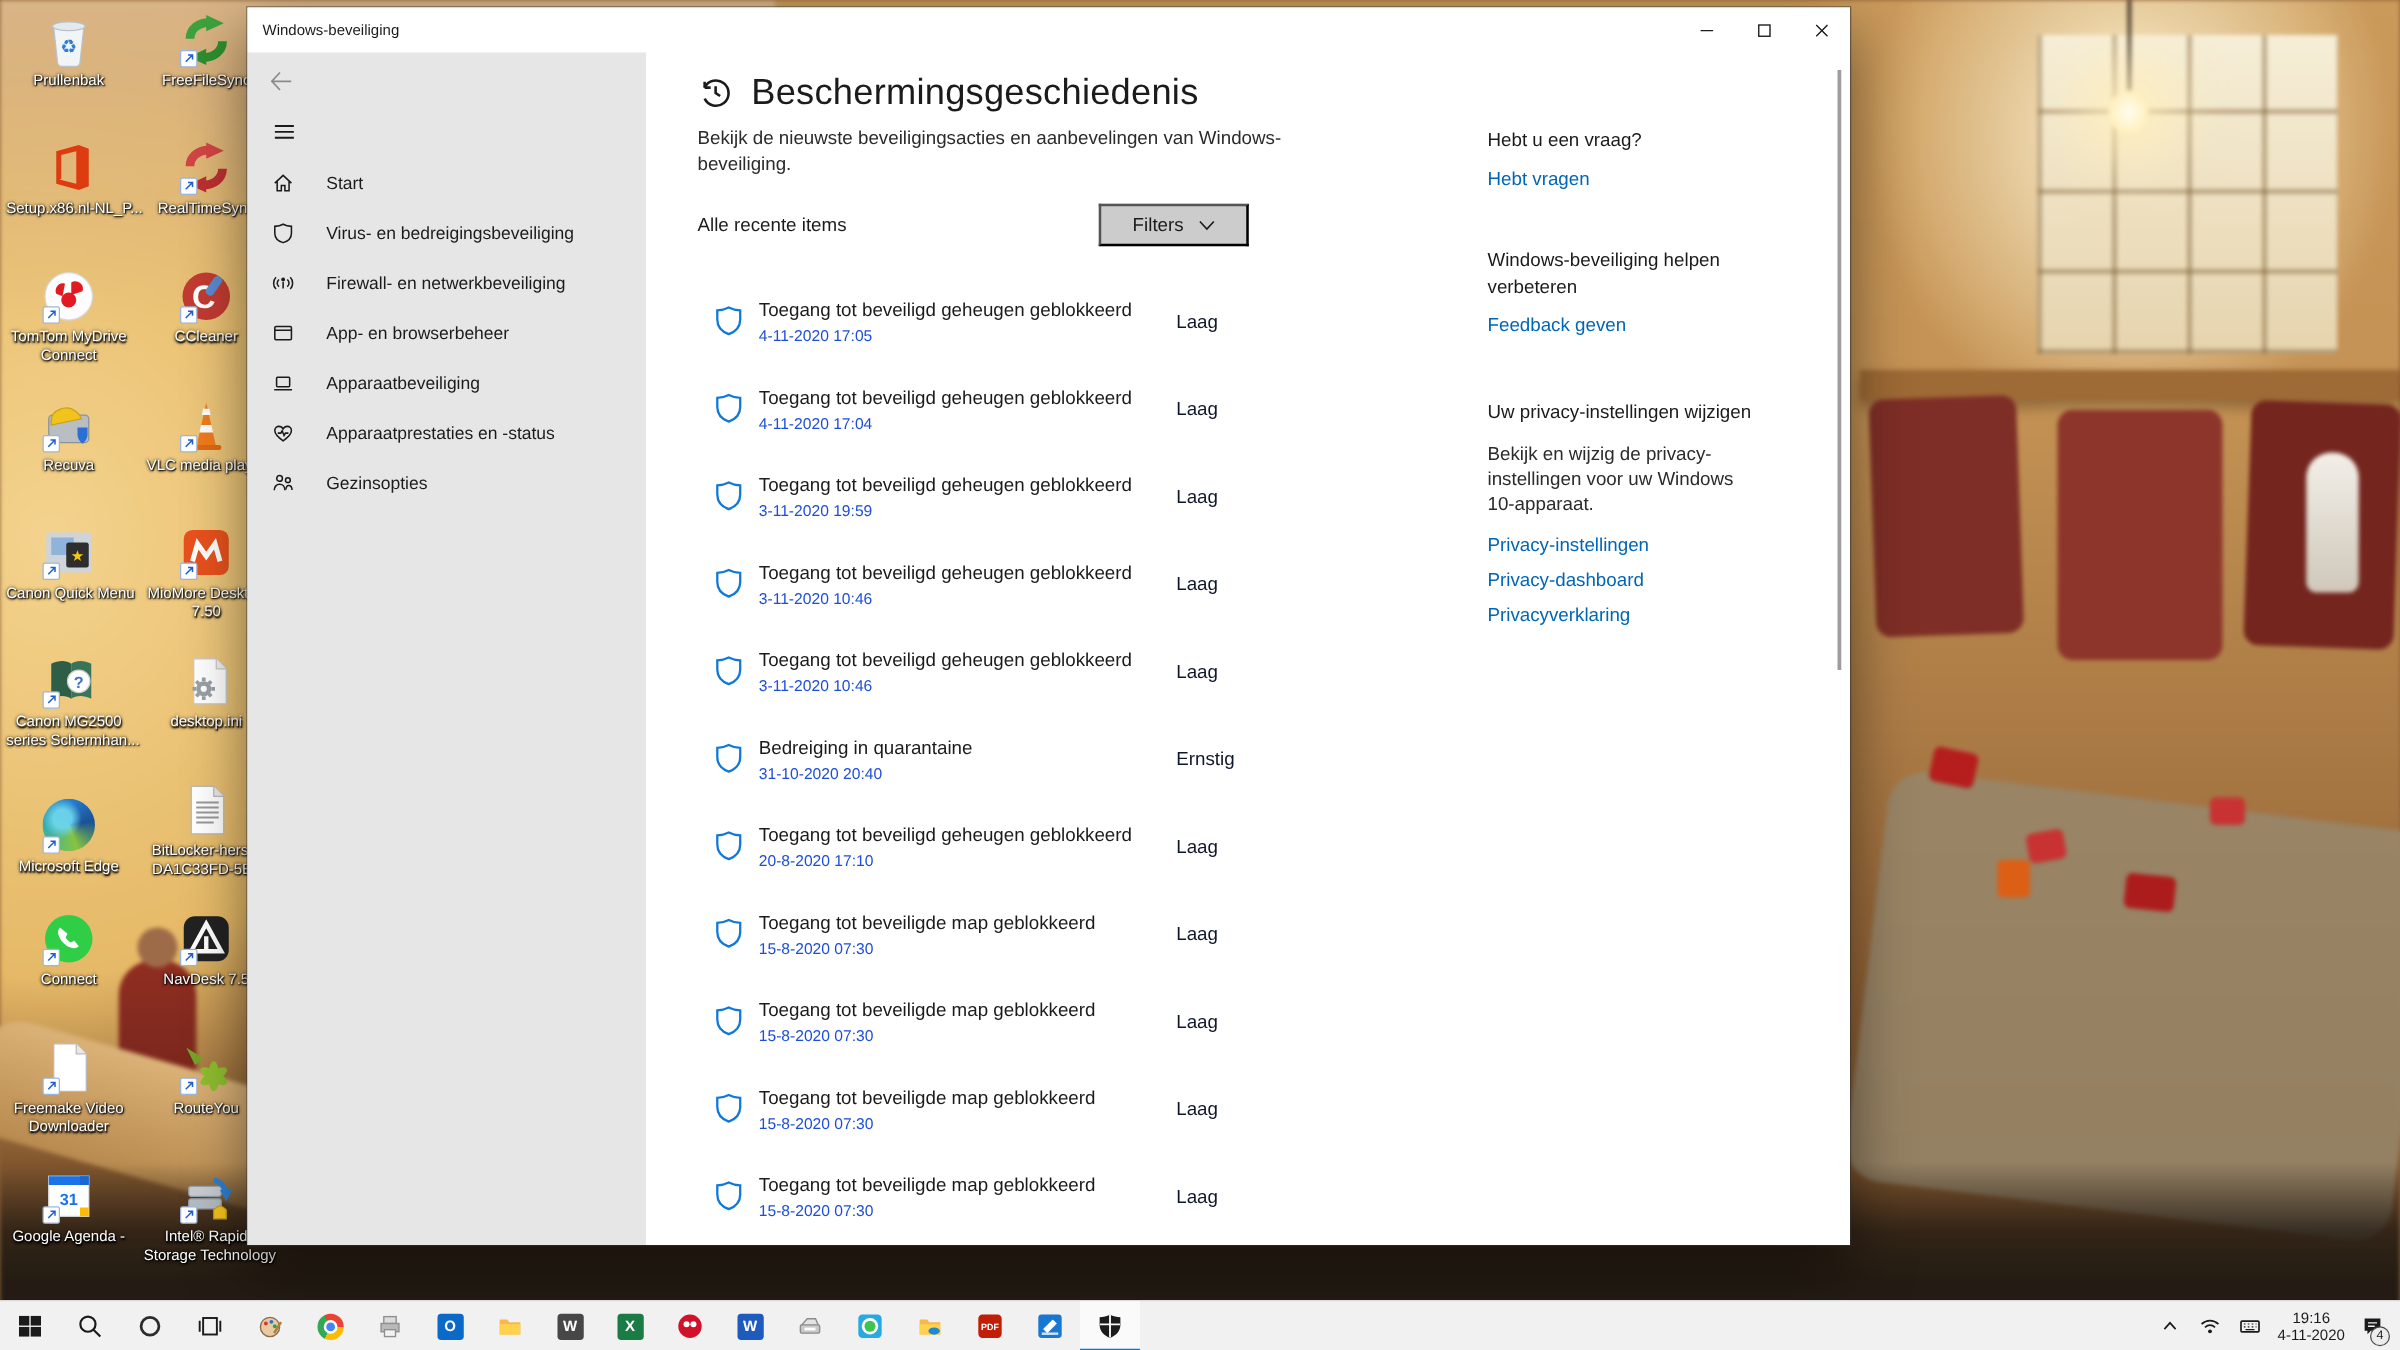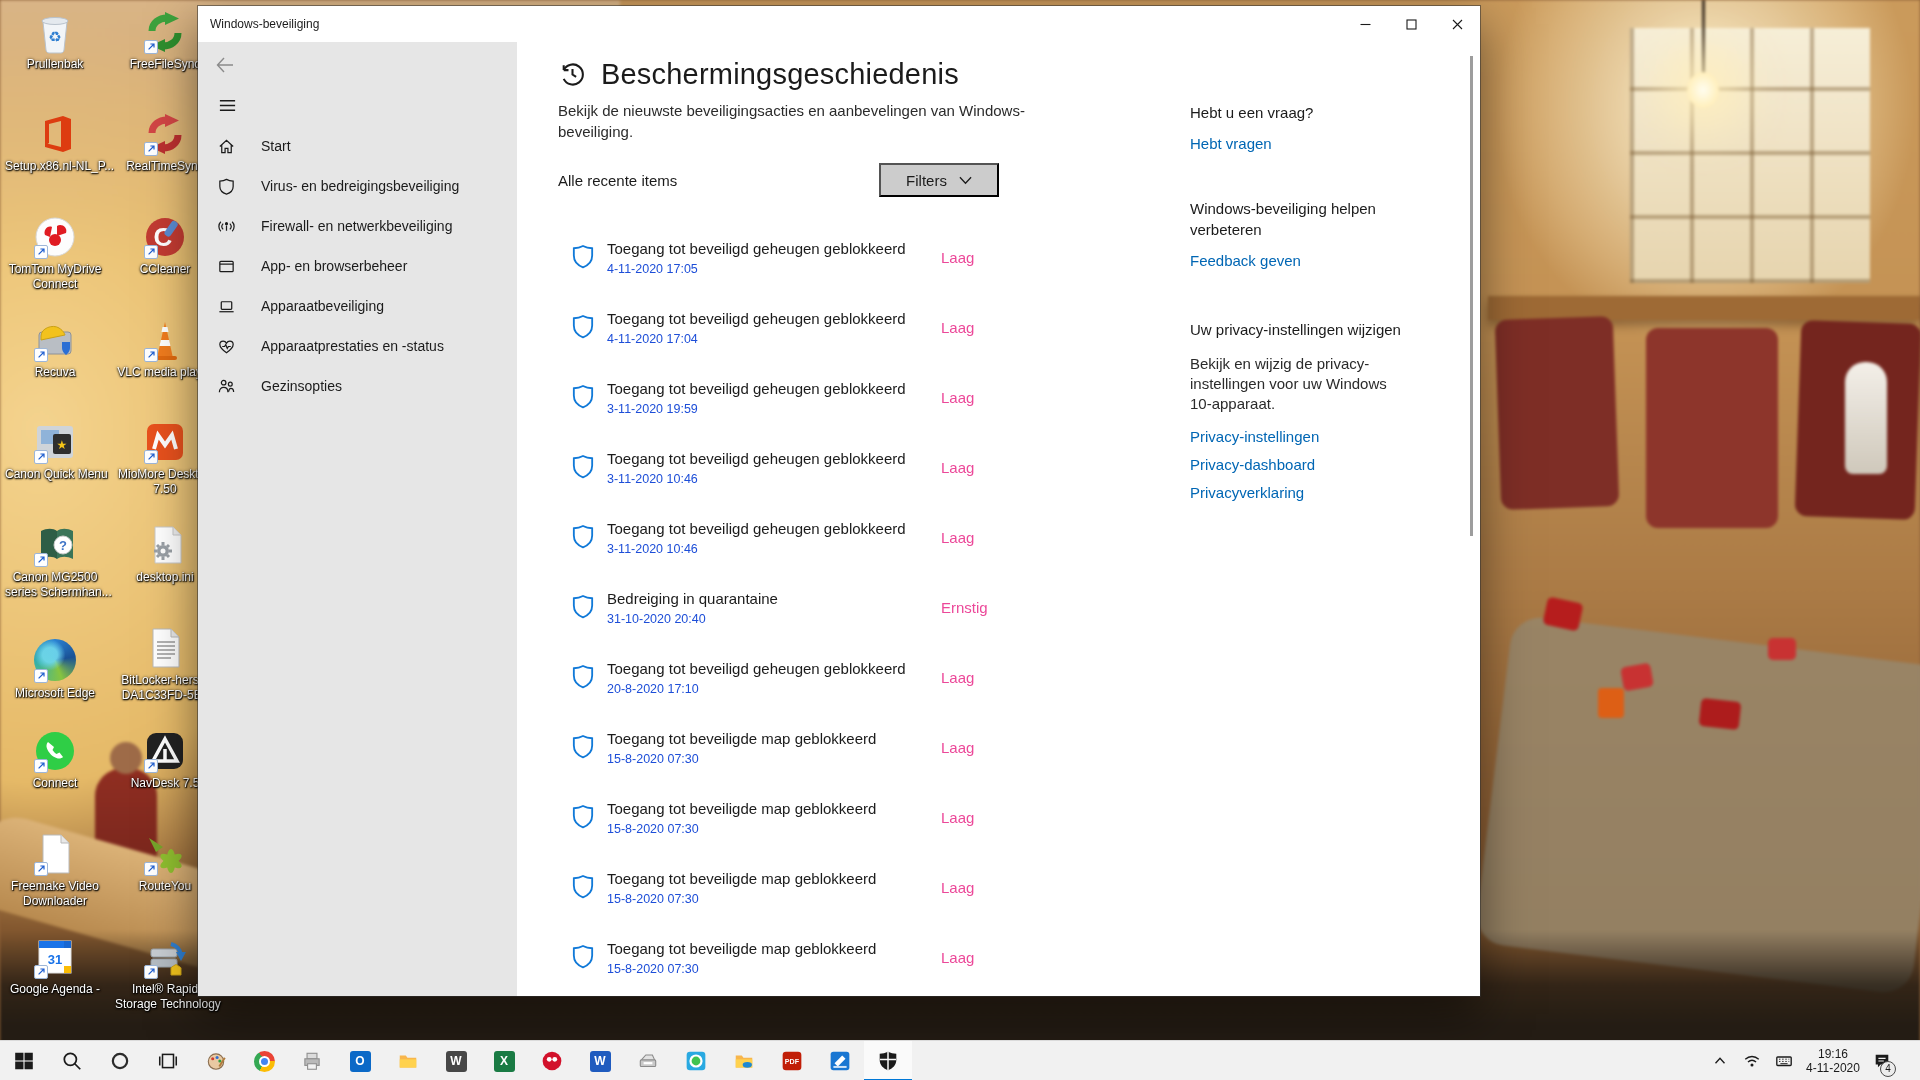--- a/index.html
+++ b/index.html
@@ -76,42 +76,42 @@
   .scope-label { position:absolute; left:41px; top:130px; font-size:15px; color:#1b1b1b; }
   .filters-btn { position:absolute; left:362px; top:121px; width:120px; height:34px; background:#cccccc;
     display:flex; align-items:center; justify-content:center; gap:12px; font-size:15px; color:#1b1b1b; }
   .filters-btn svg { width:13px; height:9px; stroke:#1b1b1b; stroke-width:1.4; fill:none; }
 
   .event-list { position:absolute; left:40px; top:195px; width:570px; }
   .event-row { position:relative; height:70px; }
   .ev-shield { position:absolute; left:15px; top:7px; width:22px; height:25px; }
   .ev-title { position:absolute; left:50px; top:3px; font-size:15px; color:#1b1b1b; white-space:nowrap; }
   .ev-date { position:absolute; left:50px; top:25px; font-size:12.5px; color:#1d4ed8; }
-  .ev-sev { position:absolute; left:384px; top:12px; font-size:15px; color:#ec4899; }
+  .ev-sev { position:absolute; left:384px; top:12px; font-size:15px; color:#0f172a; }
 
   .aside { position:absolute; left:673px; top:60px; width:240px; }
   .aside h3 { font-size:15px; font-weight:400; color:#1b1b1b; line-height:21px; }
   .aside .lnk { font-size:15px; color:#0066b4; display:block; }
   .aside p { font-size:15px; line-height:20px; color:#2b2b2b; width:215px; }
   .mb12{margin-bottom:12px}.mb46{margin-bottom:46px}.mb50{margin-bottom:50px}.mb14{margin-bottom:14px}.mb11{margin-bottom:11px}
   .w210{width:212px}
   .scrollbar { position:absolute; right:7px; top:14px; width:3px; height:480px; background:#9d9d9d; }
 
   
   .taskbar { position:absolute; left:0; bottom:0; width:1920px; height:40px; background:#f1f1f1;
     border-top:1px solid #dadada; z-index:10; display:flex; align-items:stretch; }
   .tb { width:48px; height:40px; display:flex; align-items:center; justify-content:center; flex:none; position:relative; }
   .tb svg { width:22px; height:22px; }
   .tb.active { background:#fafafa; box-shadow:inset 0 -2px 0 #0078d7; }
   .sq { width:21px; height:21px; border-radius:3px; display:flex; align-items:center; justify-content:center;
     color:#fff; font-weight:bold; font-size:12px; }
   .chrome { width:21px; height:21px; border-radius:50%; position:relative;
     background:conic-gradient(from -30deg,#ea4335 0 33%,#fbbc05 0 66%,#34a853 0 100%); }
   .chrome::after { content:""; position:absolute; inset:5px; background:#4285f4; border:2.5px solid #fff; border-radius:50%; }
-  .tray { margin-left:auto; display:flex; align-items:center; padding-right:22px; }
+  .tray { margin-left:auto; display:flex; align-items:center; padding-right:6px; }
   .tray .tb { width:32px; }
   .tray svg { width:18px; height:18px; stroke:#1b1b1b; stroke-width:1.5; fill:none; }
   .clock { width:66px; text-align:center; font-size:12px; line-height:14px; color:#1b1b1b; padding:0 4px; }
   .action { width:40px; position:relative; }
   .badge { position:absolute; right:2px; bottom:4px; width:16px; height:16px; border-radius:50%;
     background:#ececec; border:1px solid #4a4a4a; font-size:10px; color:#1b1b1b;
     display:flex; align-items:center; justify-content:center; }
 </style>
 </head>
 <body>

